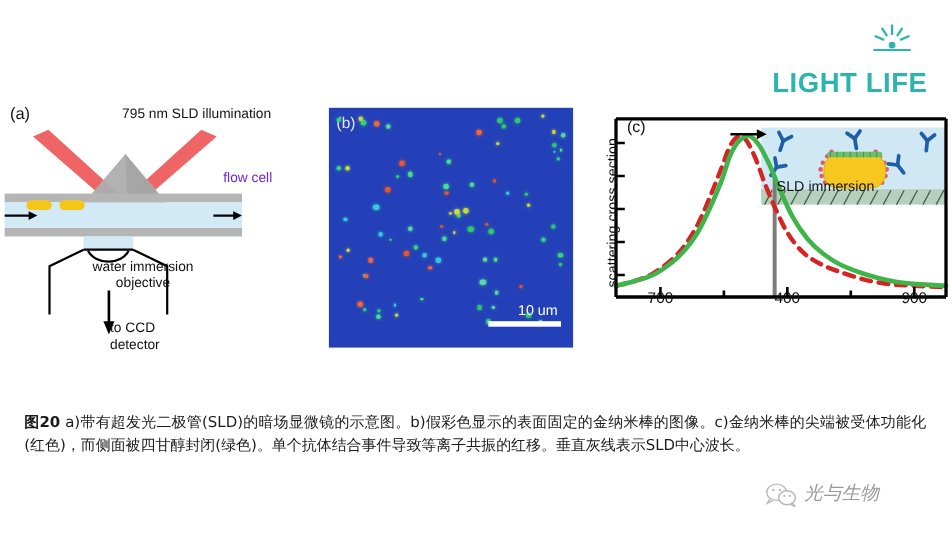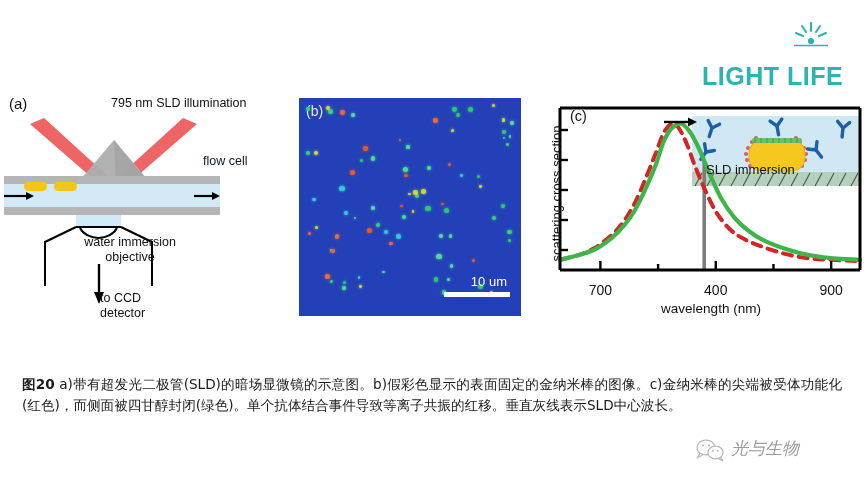--- a/index.html
+++ b/index.html
@@ -18,42 +18,42 @@
     white-space:nowrap;
     margin-top:16px;
   }
   #brand-logo .burst{position:absolute;left:96px;top:-2px;width:36px;height:30px;}
 
   
   #panel-a{position:absolute;left:4px;top:92px;width:286px;height:240px;}
   .panel-tag{font-size:15px;color:#111;font-family:"Liberation Sans",sans-serif;}
   #panel-a .tag-a{position:absolute;left:5px;top:3px;}
   #panel-a .lbl-illum{position:absolute;left:107px;top:4px;font-size:12.5px;color:#111;white-space:nowrap;}
-  #panel-a .lbl-flow{position:absolute;left:199px;top:62px;font-size:12.5px;color:#0f172a;}
+  #panel-a .lbl-flow{position:absolute;left:199px;top:62px;font-size:12.5px;color:#6d28d9;}
   #panel-a .lbl-obj{position:absolute;left:51px;top:143px;width:150px;text-align:center;font-size:12.5px;color:#111;line-height:15px;}
   #panel-a .lbl-ccd{position:absolute;left:96px;top:199px;width:92px;text-align:left;font-size:12.5px;color:#111;line-height:15px;}
   #panel-a svg{position:absolute;left:0;top:0;}
 
   
   #panel-b{position:absolute;left:299px;top:98px;width:222px;height:218px;background:#2340b8;overflow:hidden;}
   #panel-b .tag-b{position:absolute;left:7px;top:5px;font-size:14px;color:#e8e8f5;}
   #panel-b .scale-label{position:absolute;right:14px;bottom:27px;font-size:13px;color:#fff;font-family:"Liberation Sans",sans-serif;margin-top:12px;}
   #panel-b .scale-bar{position:absolute;right:11px;bottom:19px;width:66px;height:5px;background:#ffffff;}
   #panel-b .dot{position:absolute;border-radius:50%;}
 
   
   #panel-c{position:absolute;left:534px;top:98px;width:330px;height:226px;}
   #panel-c .ylabel{
     position:absolute;left:-63px;top:88px;width:170px;text-align:center;
     transform:rotate(-90deg);font-size:13px;color:#111;
   }
   #panel-c .xlabel{position:absolute;left:52px;top:203px;width:250px;text-align:center;font-size:13.5px;color:#111;}
   #panel-c .tag-c{position:absolute;left:36px;top:10px;font-size:14.5px;color:#111;}
   #panel-c .sld-text{position:absolute;left:172px;top:64px;font-size:13px;color:#111;white-space:nowrap;}
-  #panel-c .tick-lbl{position:absolute;top:184px;font-size:14px;color:#111;transform:translateX(-50%);}
+  #panel-c .tick-lbl{position:absolute;top:164px;font-size:14px;color:#111;transform:translateX(-50%);}
   #panel-c svg.plot{position:absolute;left:0;top:0;}
 
   
   #caption{
     position:absolute;left:22px;top:374px;width:820px;
     font-size:13.6px;line-height:21px;color:#1a1a1a;
     font-family:"DejaVu Sans","Liberation Sans",sans-serif;
     text-align:justify;
   }
   #caption b{font-weight:bold;}
@@ -330,21 +330,20 @@
         <line x1="181.76923076923077" x2="181.76923076923077" y1="172" y2="163"></line>
         <line x1="297.15384615384613" x2="297.15384615384613" y1="172" y2="163"></line>
         <line x1="124.07692307692308" x2="124.07692307692308" y1="172" y2="166"></line>
         <line x1="239.46153846153848" x2="239.46153846153848" y1="172" y2="166"></line>
       </g>
   </svg>
 
   <div class="tag-c panel-tag">(c)</div>
   <div class="sld-text">SLD immersion</div>
   <div class="ylabel">scattering cross section</div>
-  <div class="xlabel">wavelength (nm)</div>
   <div id="x-tick-labels">
       <div class="tick-lbl" style="left: 66.3846px;">700</div>
       <div class="tick-lbl" style="left: 181.769px;">400</div>
       <div class="tick-lbl" style="left: 297.154px;">900</div>
     </div>
 </div>
 
 <div id="caption">
   <b>图20</b><span> a)带有超发光二极管(SLD)的暗场显微镜的示意图。b)假彩色显示的表面固定的金纳米棒的图像。c)金纳米棒的尖端被受体功能化(红色)，而侧面被四甘醇封闭(绿色)。单个抗体结合事件导致等离子共振的红移。垂直灰线表示SLD中心波长。</span>
 </div>

